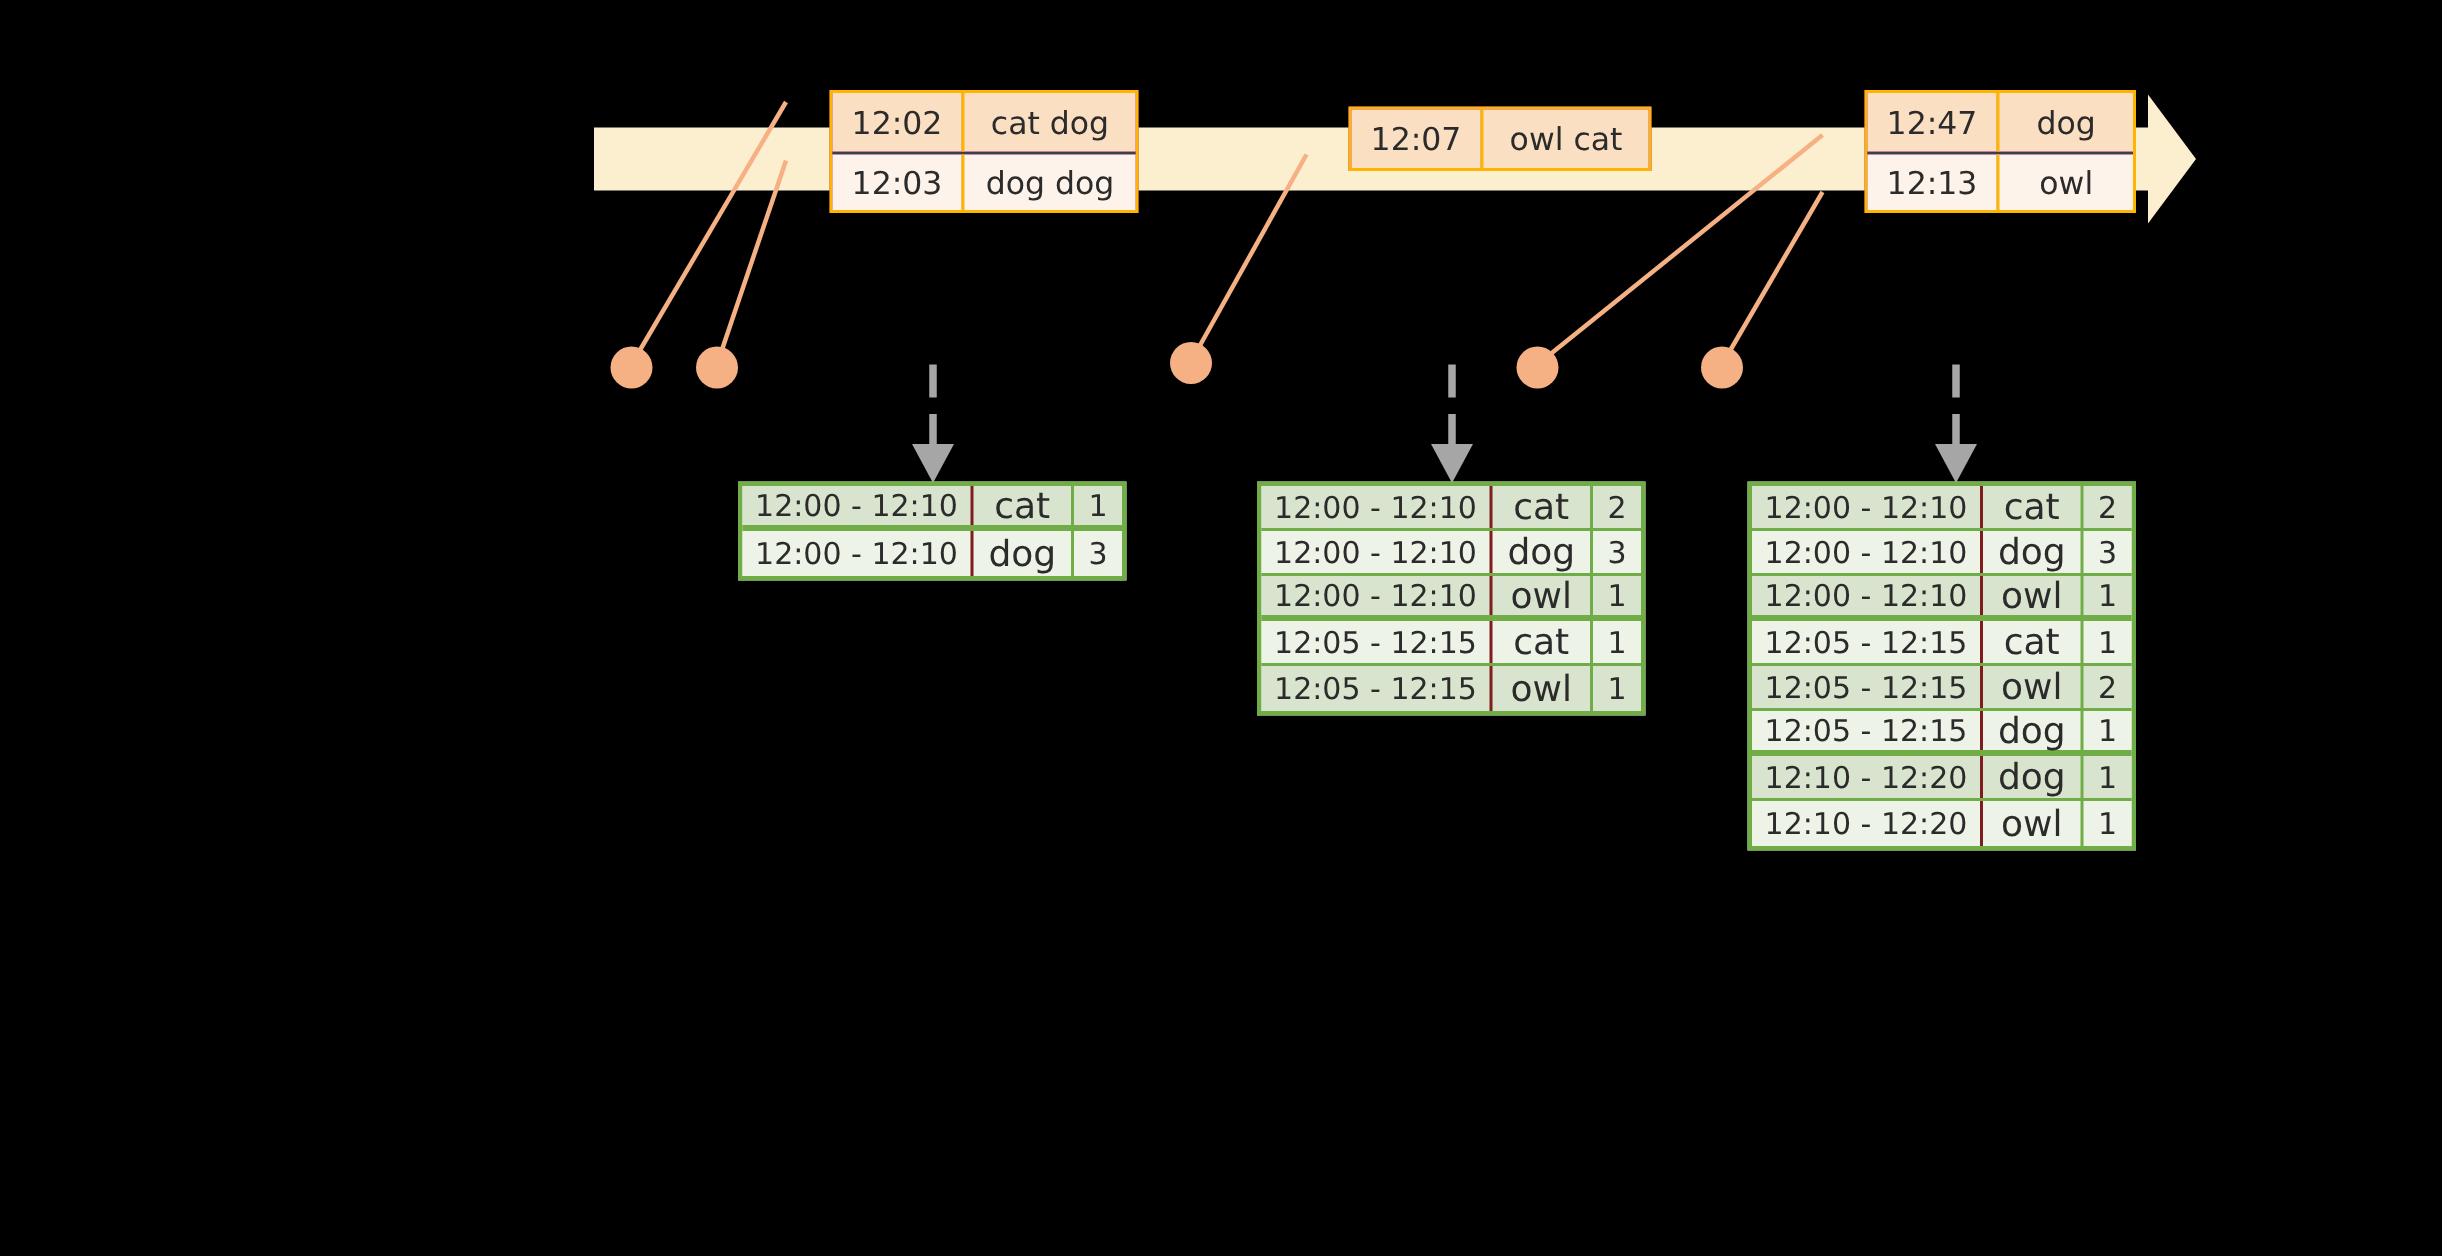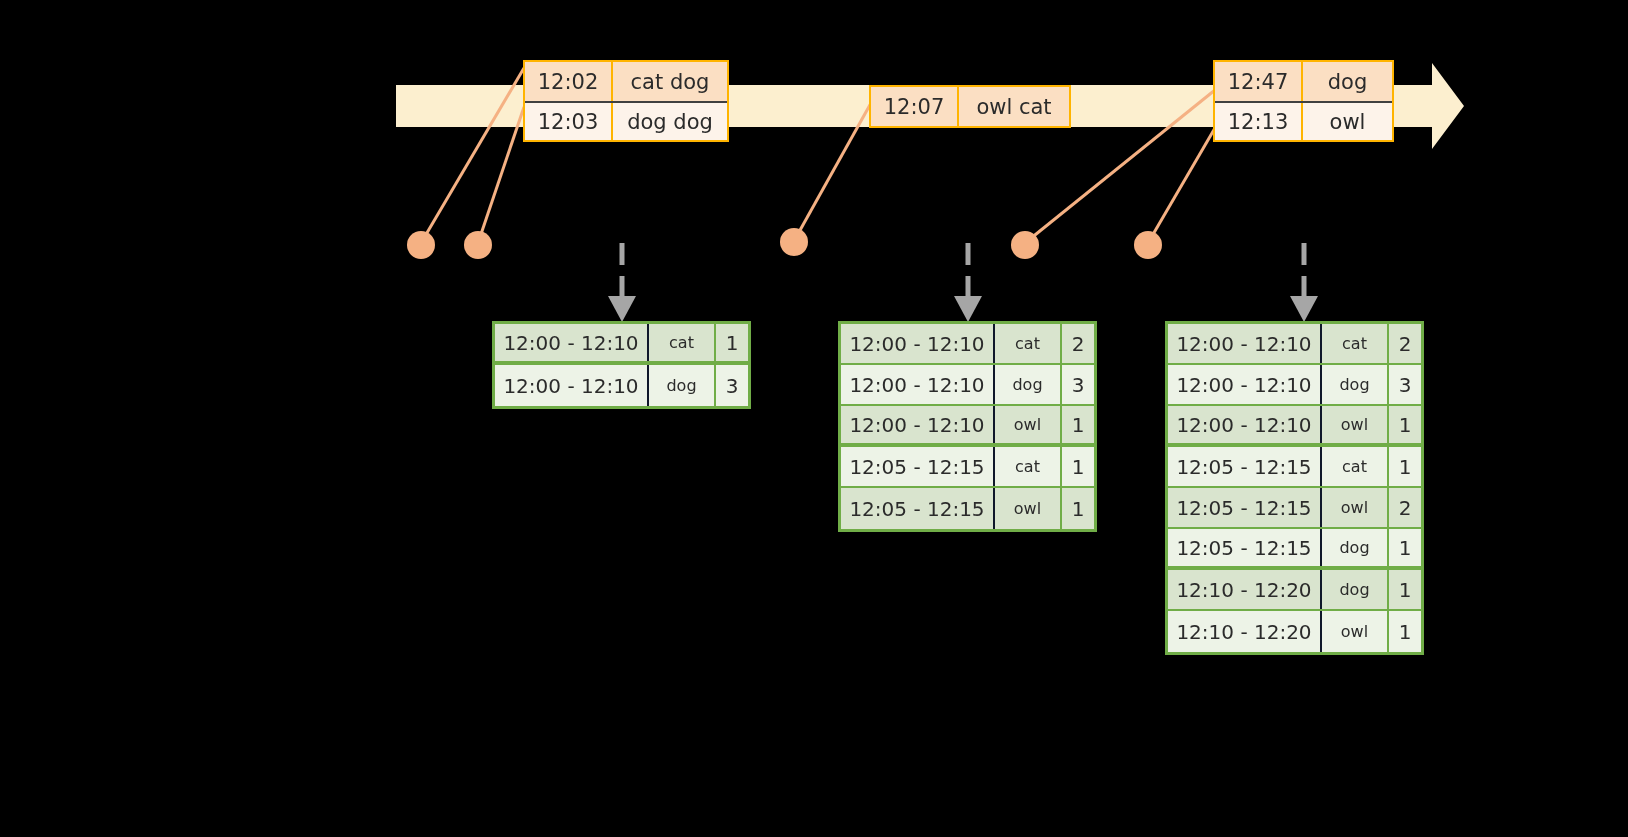--- a/index.html
+++ b/index.html
@@ -32,20 +32,21 @@
     height: 837px;
     pointer-events: none;
   }
 
   
   .event-box {
     position: absolute;
     border: 2px solid #FFB400;
     box-sizing: border-box;
     background: #a21caf;
+    margin-left: 30px;
   }
   .event-row {
     display: flex;
     height: 39px;
     box-sizing: border-box;
   }
   .event-row + .event-row {
     border-top: 2px solid #404040;
   }
   .event-row.shade-dark .ev-time,
@@ -79,21 +80,21 @@
 
   
   .result-table {
     position: absolute;
     border: 3px solid #70AD47;
     box-sizing: border-box;
     background: #EDF3E7;
   }
   .res-row {
     display: flex;
-    height: 41px;
+    height: 30px;
     box-sizing: border-box;
     border-bottom: 2px solid #70AD47;
   }
   .res-row:last-child {
     border-bottom: none;
   }
   .res-row.grp-end {
     border-bottom: 4px solid #70AD47;
   }
   .res-row.shade-dark > div {
@@ -107,23 +108,23 @@
     align-items: center;
     justify-content: center;
     font-size: 20px;
     color: #2B2B2B;
     box-sizing: border-box;
   }
   .rs-word {
     display: flex;
     align-items: center;
     justify-content: center;
-    font-size: 16px;
-    color: #2B2B2B;
-    border-left: 2px solid #0f172a;
+    font-size: 24px;
+    color: #2B2B2B;
+    border-left: 2px solid #7f1d1d;
     box-sizing: border-box;
   }
   .rs-count {
     display: flex;
     align-items: center;
     justify-content: center;
     font-size: 20px;
     color: #2B2B2B;
     border-left: 2px solid #70AD47;
     box-sizing: border-box;
@@ -176,21 +177,21 @@
     <div class="event-row shade-dark">
       <div class="ev-time">12:02</div>
       <div class="ev-words">cat dog</div>
     </div>
     <div class="event-row shade-light">
       <div class="ev-time">12:03</div>
       <div class="ev-words">dog dog</div>
     </div>
   </div>
 
-  <div class="event-box" style="left:869px; top:85px; width:202px;">
+  <div class="event-box" style="left:869px; top:71px; width:202px;">
     <div class="event-row shade-dark">
       <div class="ev-time">12:07</div>
       <div class="ev-words">owl cat</div>
     </div>
   </div>
 
   <div class="event-box" style="left:1213px; top:60px; width:181px;">
     <div class="event-row shade-dark">
       <div class="ev-time">12:47</div>
       <div class="ev-words">dog</div>

